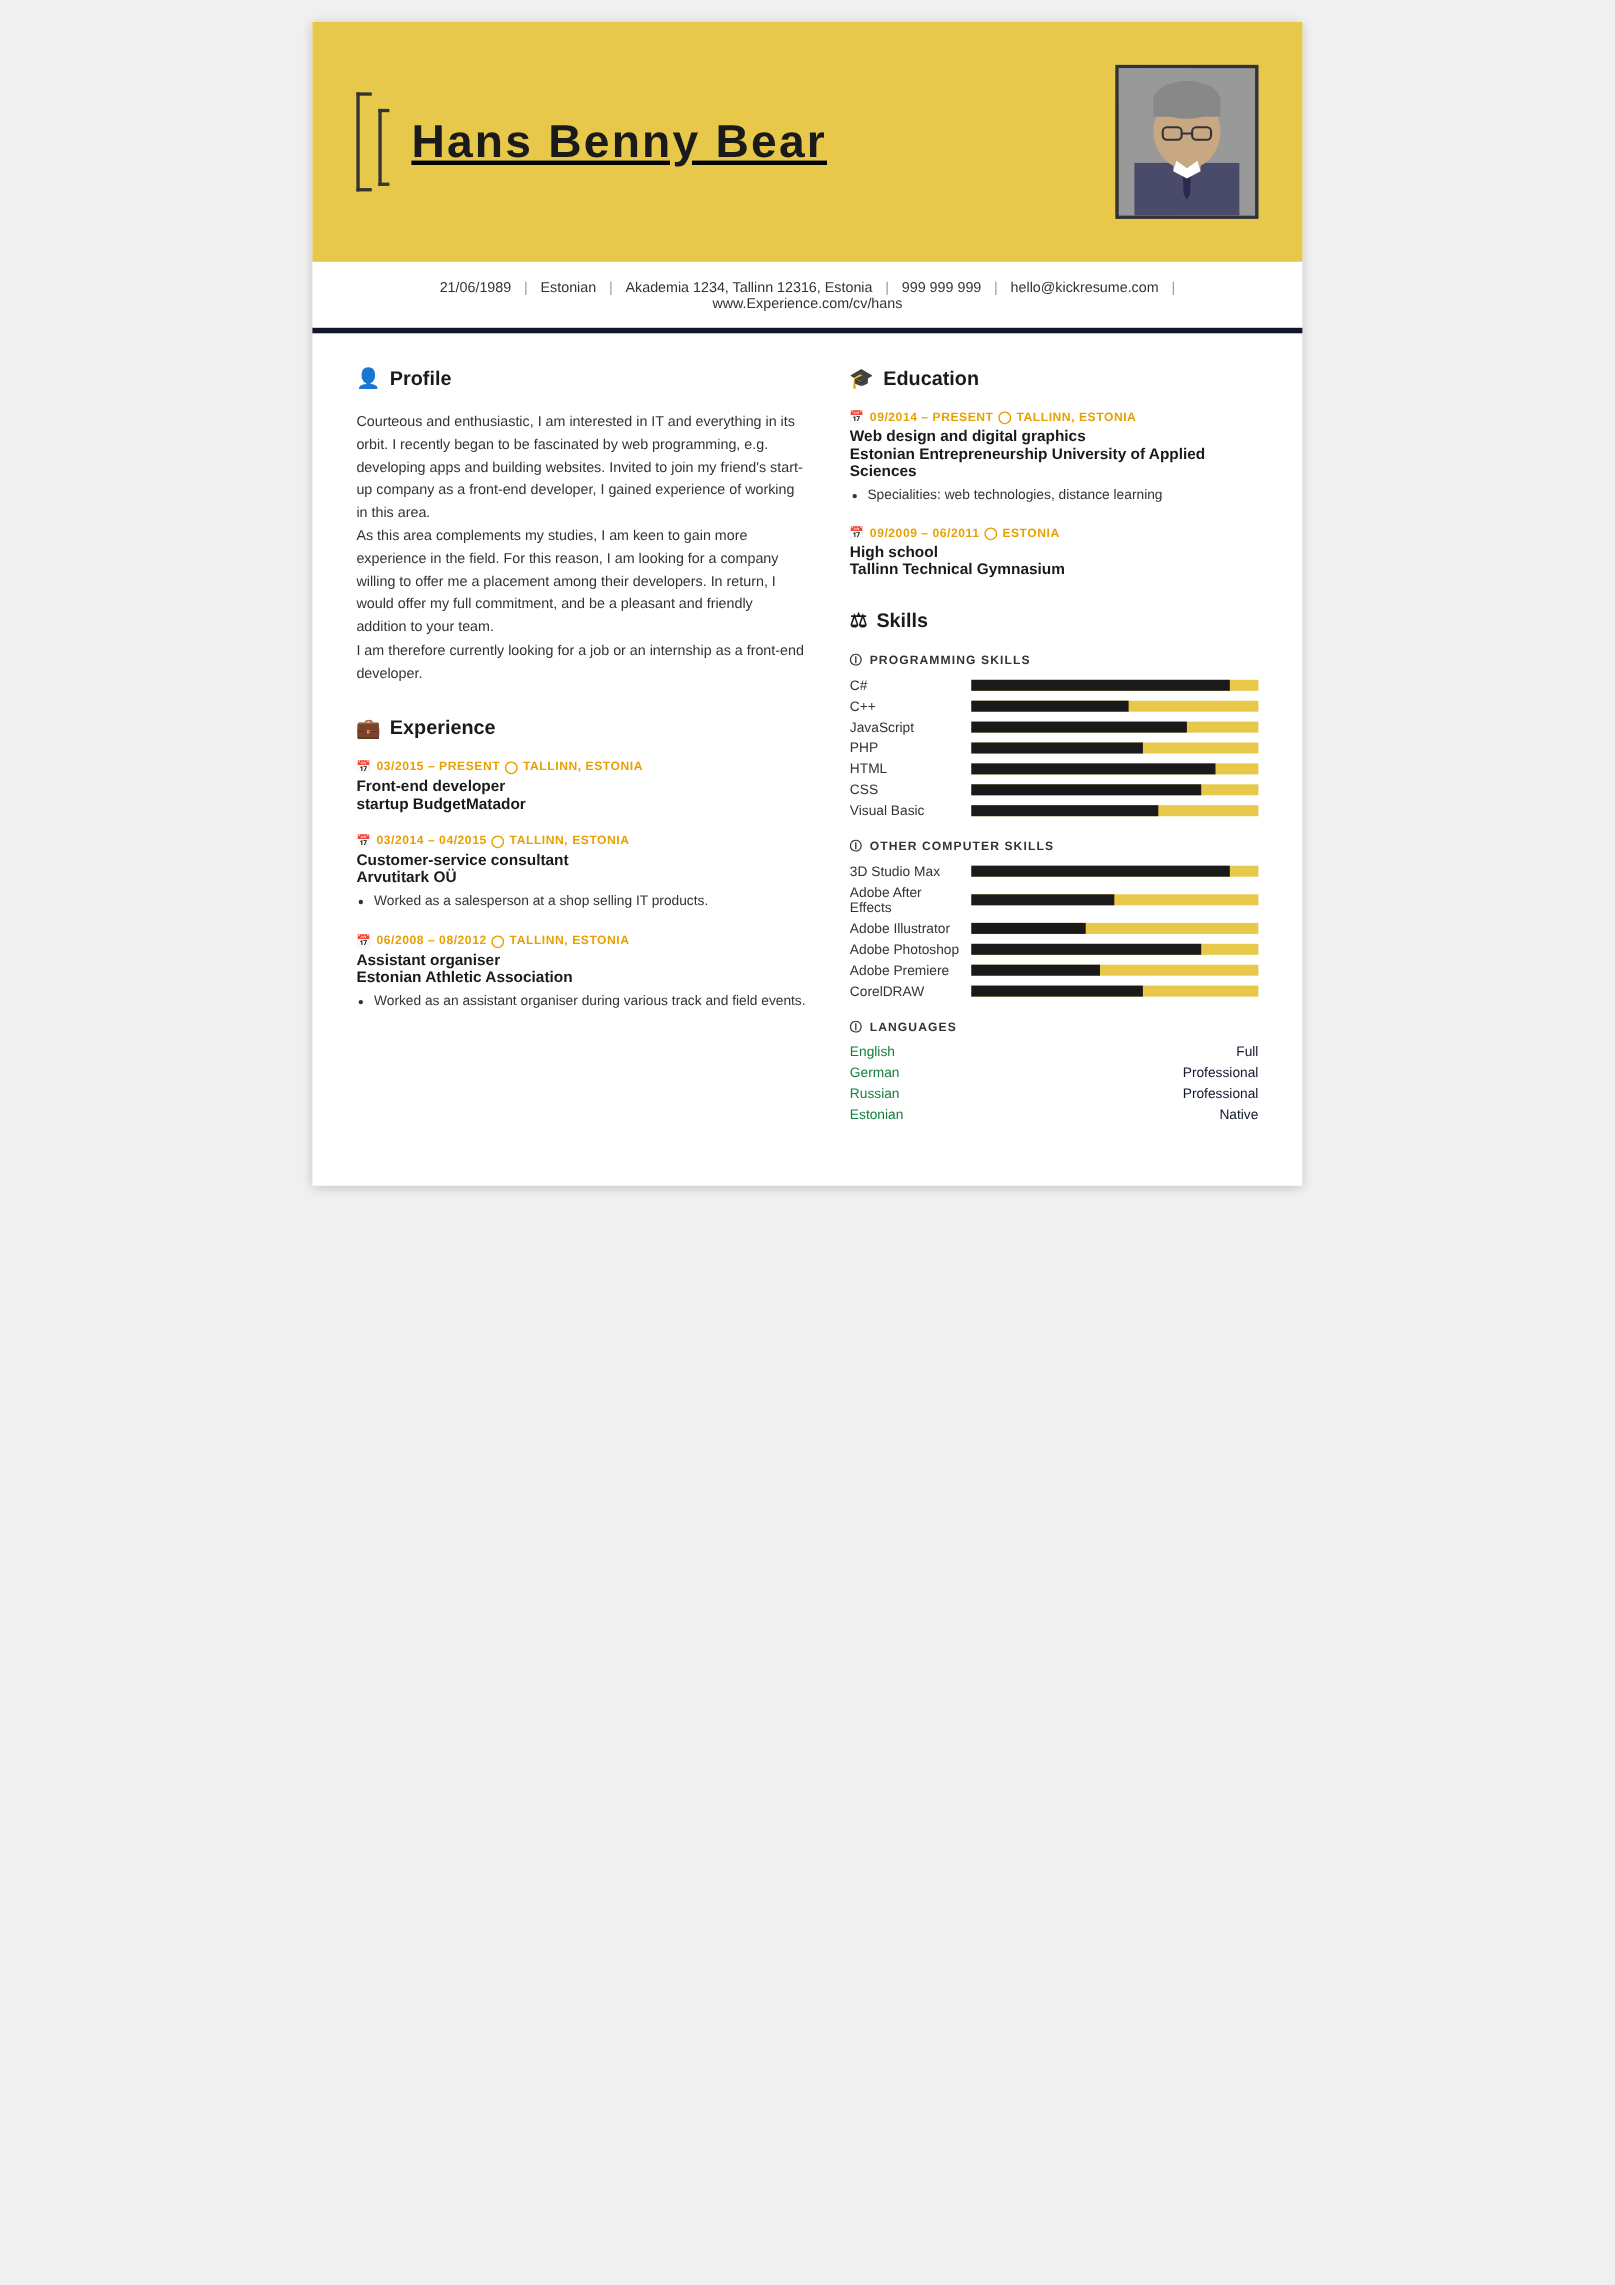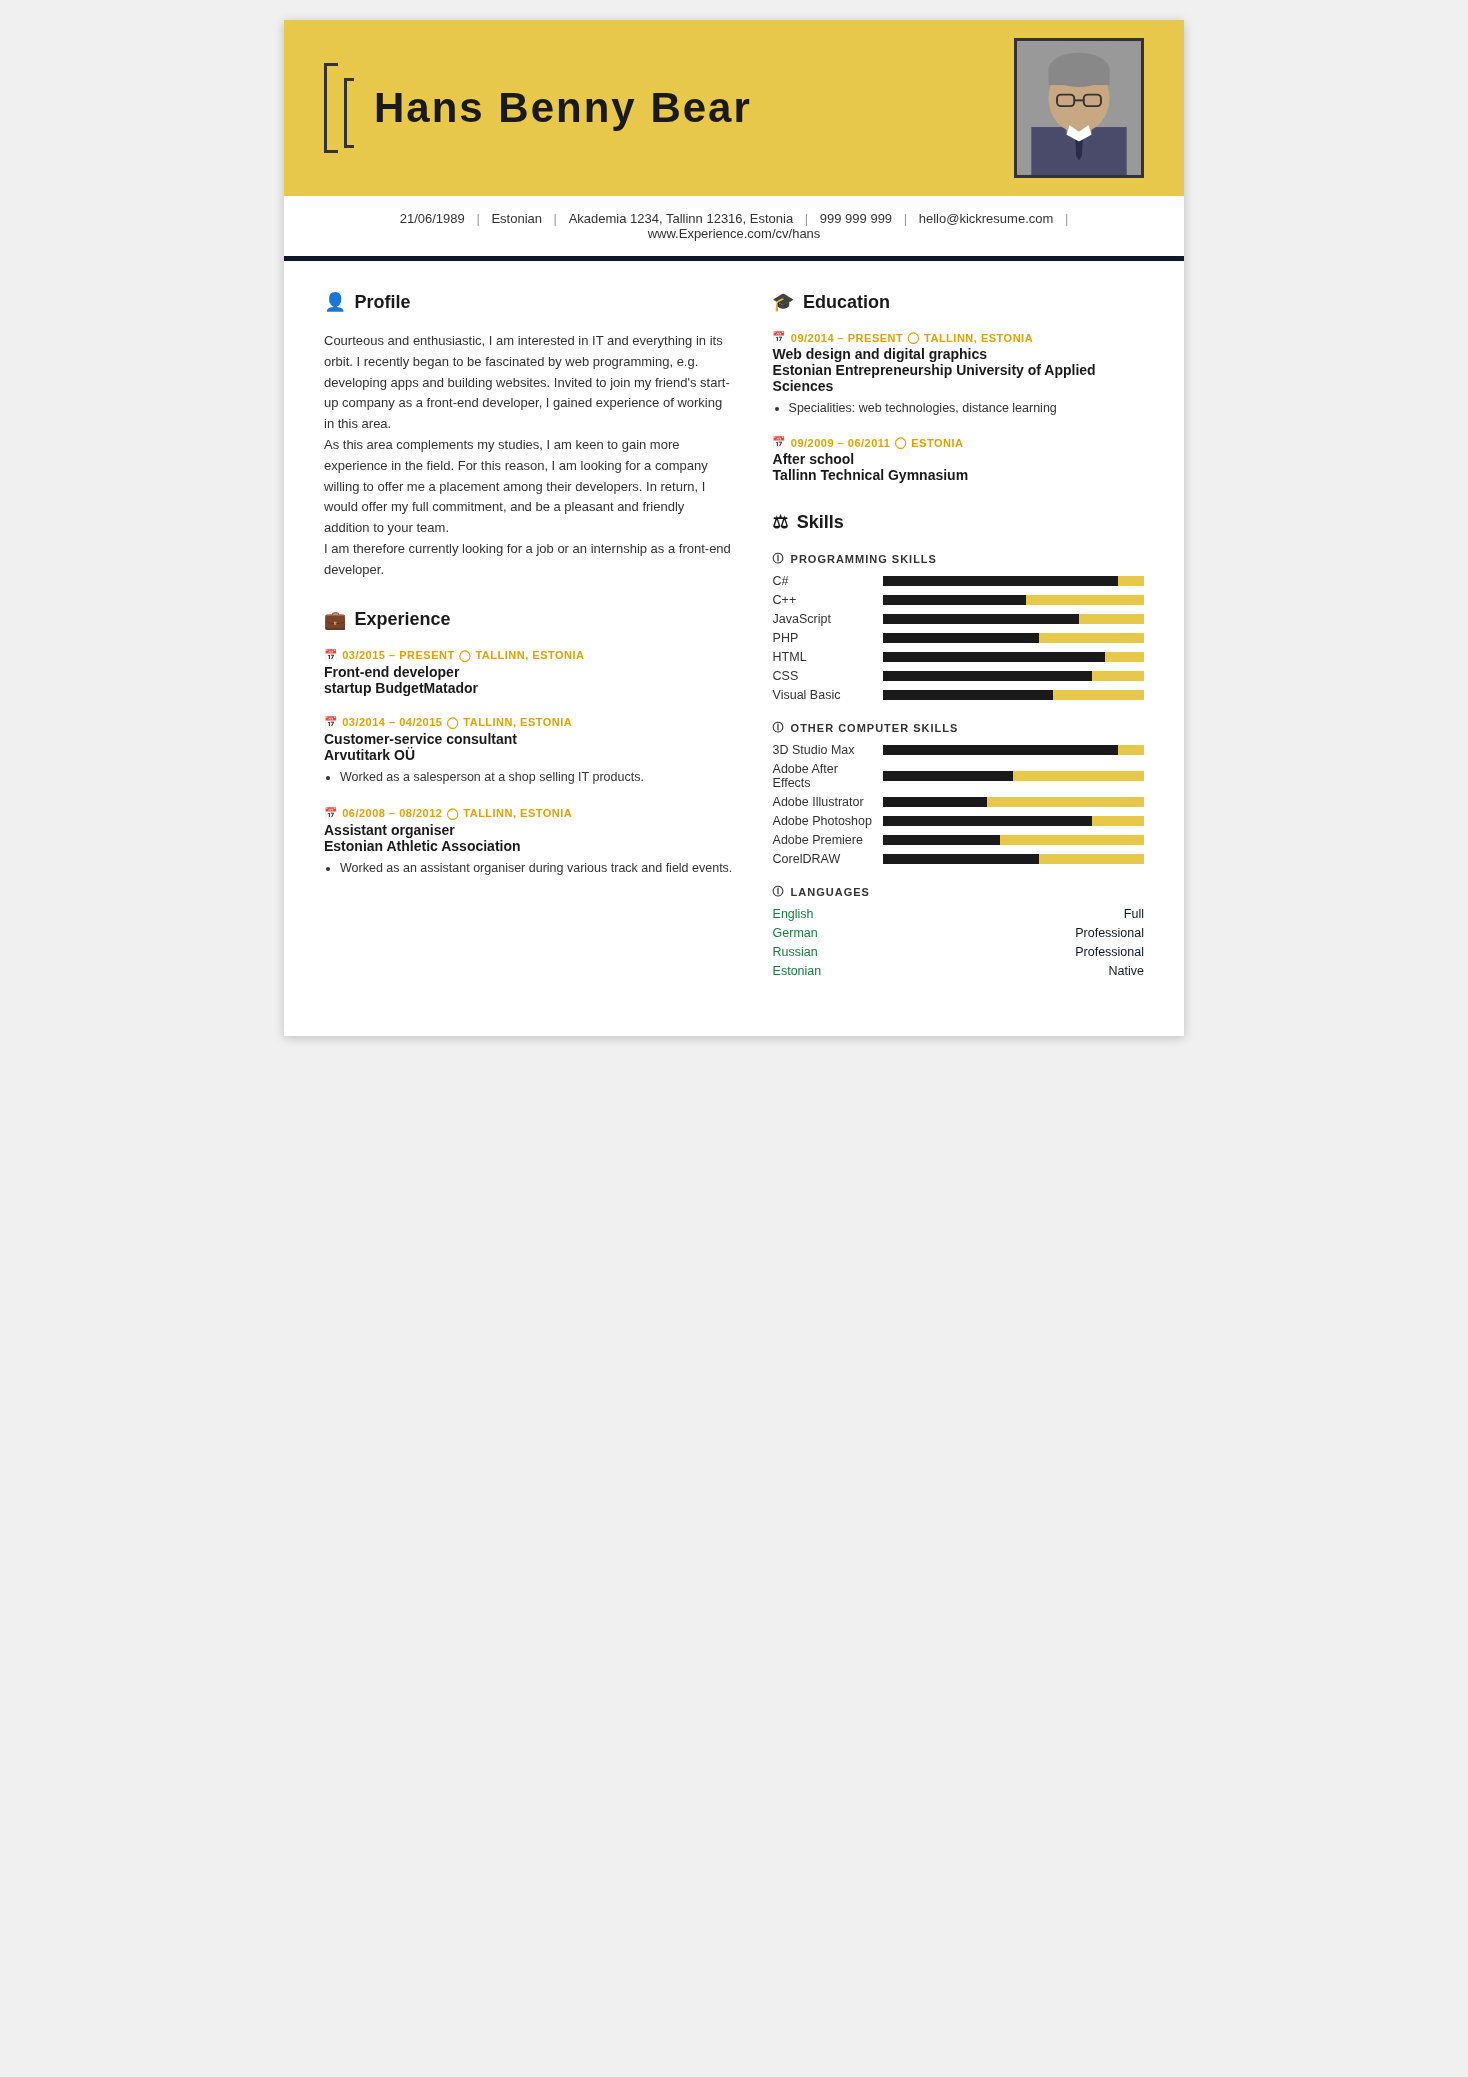--- a/index.html
+++ b/index.html
@@ -11,25 +11,26 @@
       padding: 20px;
     }
     .resume {
       width: 900px;
       background: #fff;
       box-shadow: 0 2px 10px rgba(0,0,0,0.2);
     }
     
     .header {
       background: #E8C84A;
-      padding: 18px 40px;
+      padding: 39px 40px;
       display: flex;
       align-items: center;
       justify-content: space-between;
       position: relative;
+      text-decoration: underline;
     }
     .header-left {
       display: flex;
       align-items: center;
       gap: 20px;
     }
     .logo-brackets {
       display: flex;
       flex-direction: row;
       gap: 6px;
@@ -356,21 +357,21 @@
           </ul>
         </div>
 
         <div class="edu-item">
           <div class="exp-meta">
             <span>📅</span>
             <span>09/2009 – 06/2011</span>
             <span>◯</span>
             <span>ESTONIA</span>
           </div>
-          <div class="exp-title">After school</div>
+          <div class="exp-title">High school</div>
           <div class="exp-company">Tallinn Technical Gymnasium</div>
         </div>
       </div>
 
       <div class="section">
         <div class="section-title">
           <span class="icon">⚖</span>
           <span>Skills</span>
         </div>
 

